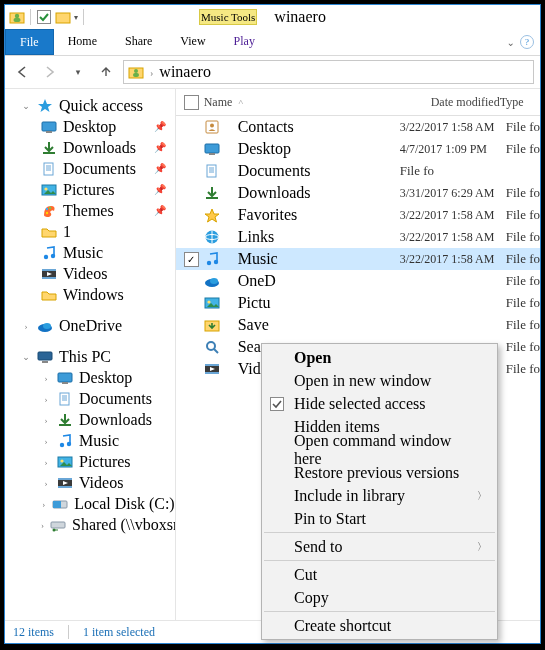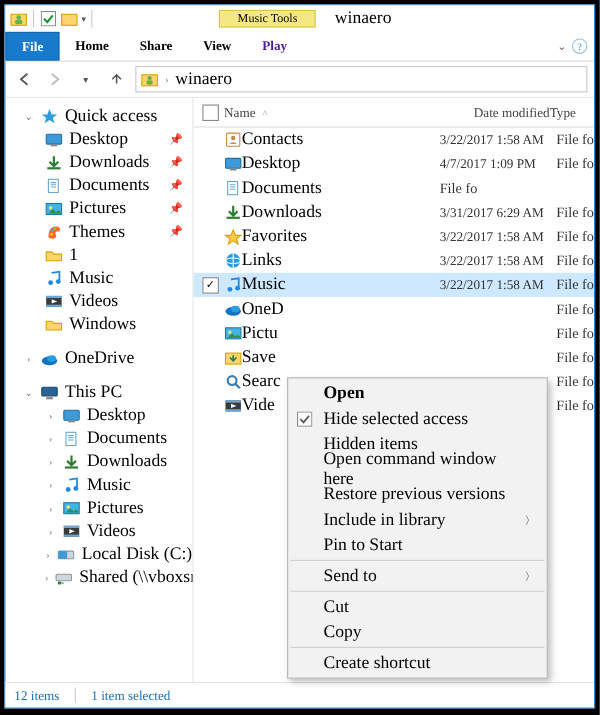--- a/index.html
+++ b/index.html
@@ -26,38 +26,37 @@
     background: #fff;
     display: flex;
     align-items: center;
     padding: 0 4px;
     gap: 3px;
   }
   .titlebar .ico { width: 16px; height: 16px; display:flex; align-items:center; justify-content:center; }
   .titlebar .sep { width: 1px; height: 16px; background: #ccc; margin: 0 2px; }
   .tools-tag {
     font-size: 11px;
-    padding: 1px 16px;
+    padding: 1px 1px;
     background: #f5e883;
     border: 1px solid #d8c944;
     margin-left: 110px;
   }
   .title-text { margin-left: 14px; }
 
   
   .ribbon {
     height: 26px;
     display: flex;
     align-items: stretch;
     border-bottom: 1px solid #d9d9d9;
   }
   .ribbon .tab {
     padding: 5px 14px 4px 14px;
     font-size: 12px;
-    font-weight: bold;
   }
   .ribbon .file-tab {
     background: #1979ca;
     color: #fff;
     border: 1px solid #1267af;
   }
   .ribbon .dd { margin-left: auto; padding-right: 6px; display:flex; align-items:center; color:#666; font-size:10px; }
 
   
   .addr-row {
@@ -121,21 +120,21 @@
   .col-header .c2 { width: 196px; display:flex; align-items:center; gap:6px;}
   .col-header .c3 { width: 100px; text-align: right; }
   .col-header .c4 { flex:1; }
   .rows { }
   .row {
     height: 22px; display: flex; align-items: center;
     padding-left: 8px;
   }
   .row.selected { background: #cde8ff; }
   .row .c1 { width: 20px; display:flex; align-items:center; }
-  .row .c2 { width: 196px; display:flex; align-items:center; gap:0; }
+  .row .c2 { width: 196px; display:flex; align-items:center; gap:18px; }
   .row .c3 { width: 106px; font-size: 12px; color:#333; }
   .row .c4 { flex:1; font-size: 13px; color:#333; white-space:nowrap; overflow:hidden; }
   .chk { width: 13px; height: 13px; border: 1px solid #888; background:#fff; display:flex; align-items:center; justify-content:center; font-size:10px; }
 
   .ico16 { width:16px; height:16px; display:flex; align-items:center; justify-content:center; }
 
   
   .status {
     position: absolute;
     left: 0; right: 0; bottom: 0;
@@ -652,20 +651,23 @@
        <div class="c4">File fo</div>
           </div>
         </div>
     </div>
 
     <div class="ctx" id="ctx">
         <div class="item">
           <span style="font-weight:bold">Open</span>
         </div>
         <div class="item">
+          <span style="">Open in new window</span>
+        </div>
+        <div class="item">
           <span class="micon">
             <svg width="14" height="14">
               <rect x="0.5" y="0.5" width="13" height="13" fill="#fff" stroke="#8a8a8a"></rect>
               <path d="M3 7 L6 10 L11 4" stroke="#555" stroke-width="1.6" fill="none"></path>
             </svg>
           </span>
           <span style="">Hide selected access</span>
         </div>
         <div class="item">
           <span style="">Hidden items</span>

